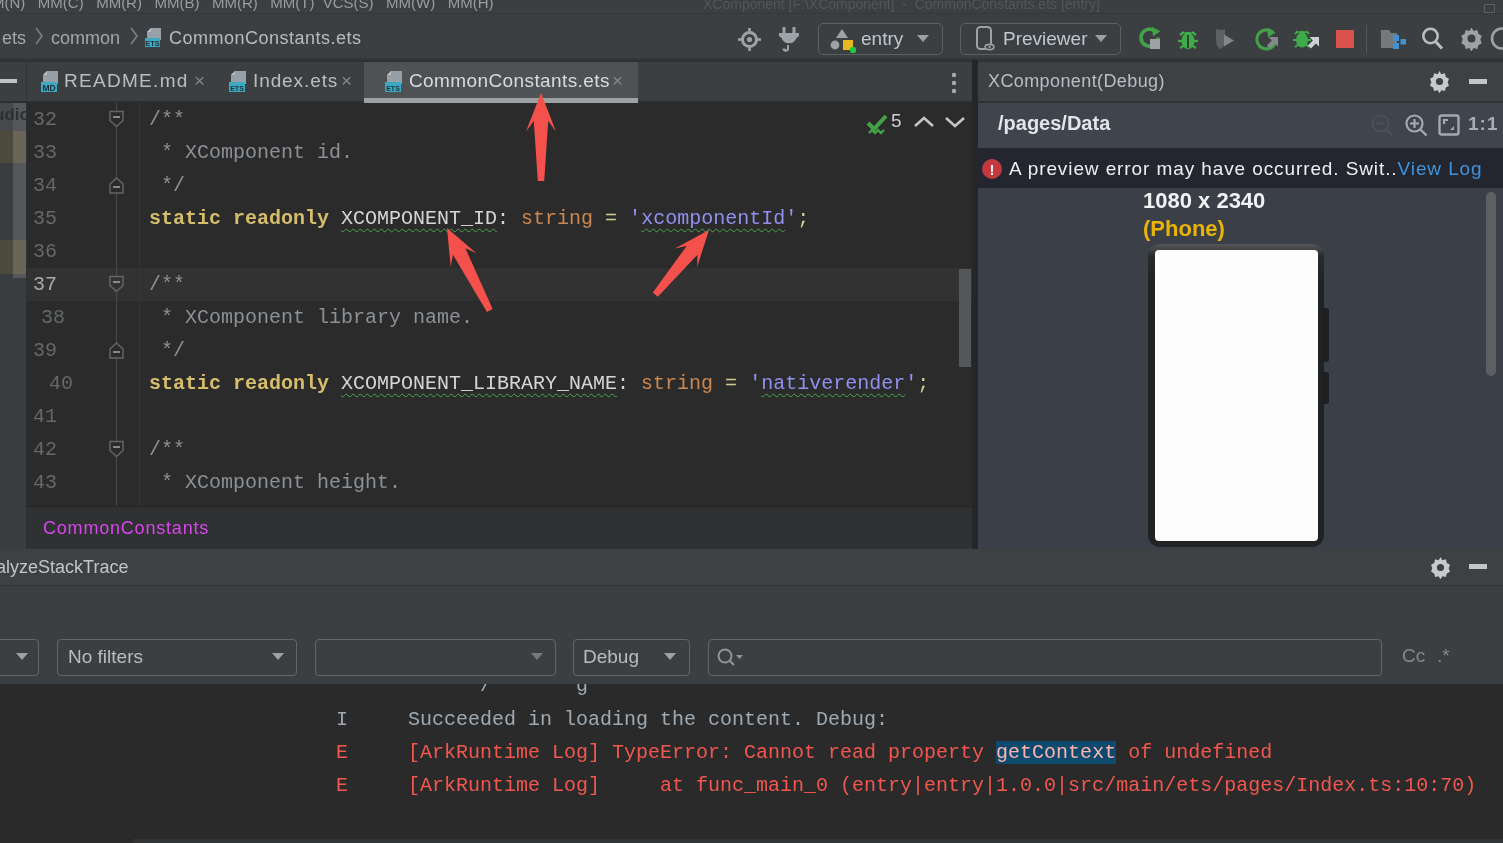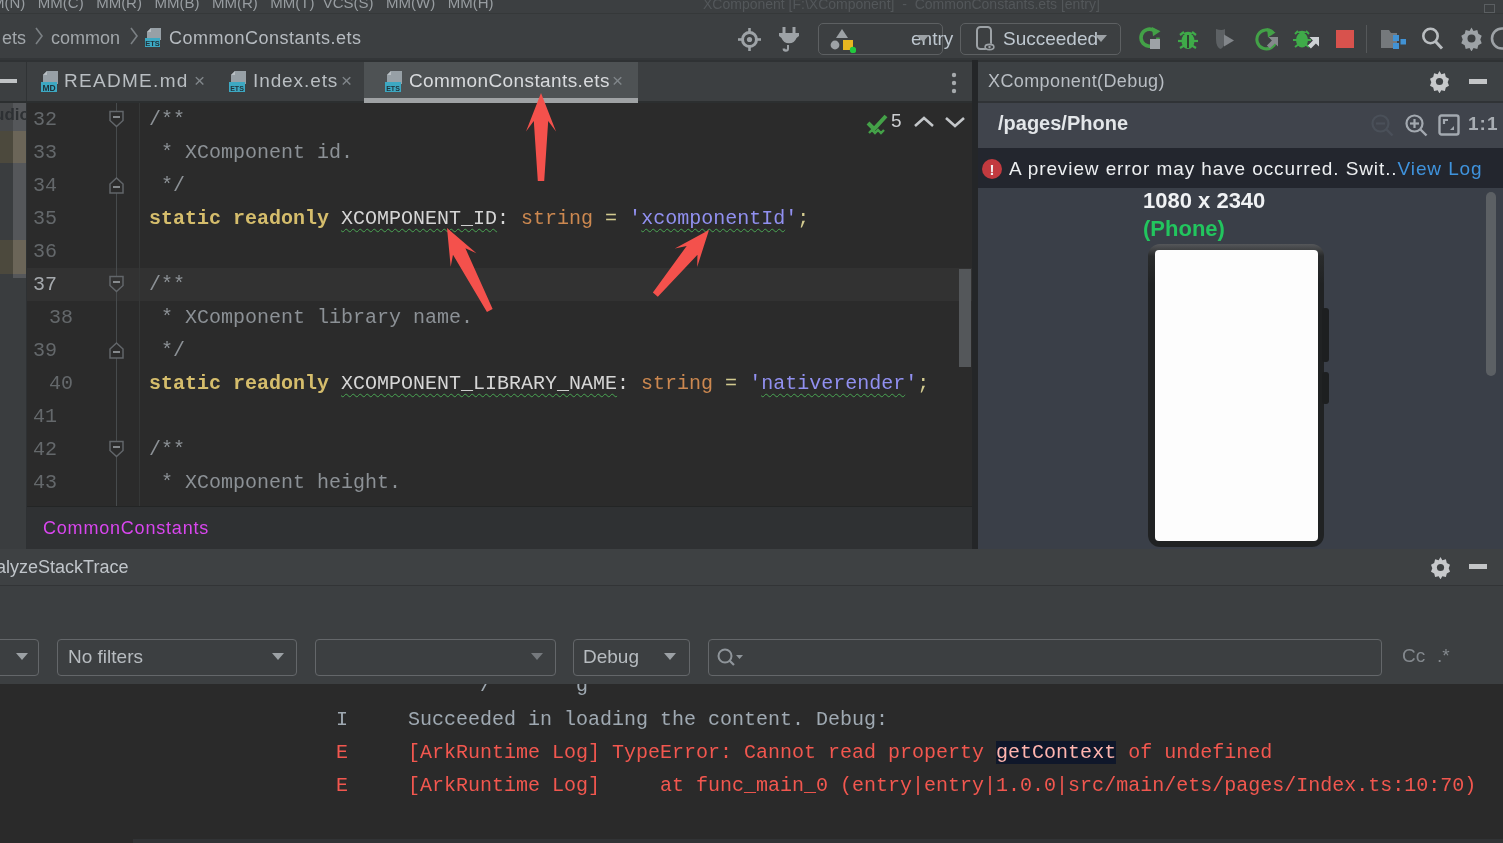--- a/index.html
+++ b/index.html
@@ -56,31 +56,31 @@
   <path d="M13 20 v3.5 a3.2 3.2 0 0 1 -6.4 0 h2.6 a0.9 0.9 0 0 0 1.8 0 v-3.5 z" fill="#9da2a6"></path>
 </svg>
 
 <div class="a" style="left:818px;top:23px;width:125px;height:32px;border:1px solid #5d6062;border-radius:5px"></div>
 <svg class="a" style="left:828px;top:26px" width="28" height="27" viewBox="0 0 28 27">
   <path d="M14 3 l6 9 h-12 z" fill="#9da2a6"></path>
   <circle cx="7" cy="19" r="4.4" fill="#9da2a6"></circle>
   <rect x="15" y="14" width="10" height="10" fill="#e8b721"></rect>
   <circle cx="25" cy="24" r="3.2" fill="#22c93e"></circle>
 </svg>
-<div class="a" style="left:911px;top:28px;font-size:19px;color:#bdc6ce">entry</div>
+<div class="a" style="left:861px;top:28px;font-size:19px;color:#bdc6ce">entry</div>
 <div class="a tri" style="left:917px;top:35px"></div>
 
 <div class="a" style="left:960px;top:23px;width:161px;height:32px;border:1px solid #5d6062;border-radius:5px"></div>
 <svg class="a" style="left:975px;top:26px" width="22" height="26" viewBox="0 0 22 26">
   <rect x="2" y="1" width="14" height="22" rx="3.5" fill="none" stroke="#9da2a6" stroke-width="2"></rect>
   <ellipse cx="14.5" cy="21" rx="5" ry="3.4" fill="#3c3f41"></ellipse>
   <ellipse cx="14.5" cy="21" rx="4.4" ry="2.6" fill="none" stroke="#9da2a6" stroke-width="1.6"></ellipse>
   <circle cx="14.5" cy="21" r="1.2" fill="#9da2a6"></circle>
 </svg>
-<div class="a" style="left:1003px;top:28px;font-size:19px;color:#bfc8d0">Succeeded</div>
+<div class="a" style="left:1003px;top:28px;font-size:19px;color:#bfc8d0">Previewer</div>
 <div class="a tri" style="left:1095px;top:35px"></div>
 
 <svg class="a" style="left:1138px;top:26px" width="24" height="25" viewBox="0 0 24 25">
   <path d="M16 4.5 a8.5 8.5 0 1 0 4 7" fill="none" stroke="#43a147" stroke-width="3.6"></path>
   <path d="M14 1 l8.5 4.3 -7.5 5 z" fill="#43a147"></path>
   <rect x="12" y="13" width="10" height="10" fill="#9da2a6"></rect>
 </svg>
 <svg class="a" style="left:1177px;top:26px" width="22" height="26" viewBox="0 0 22 26">
   <ellipse cx="11" cy="15" rx="6.5" ry="8" fill="#3fab49"></ellipse>
   <path d="M6 8 a6 5 0 0 1 10 0 z" fill="#3fab49"></path>
@@ -180,21 +180,21 @@
 
   <div class="a" style="left:89px;top:0;width:1px;height:403px;background:#474b4d"></div>
   <div class="a" style="left:112px;top:0;width:1px;height:403px;background:#353737"></div>
 
   <div class="a num" style="left:0;top:0">32</div>
   <div class="a num" style="left:0;top:33px">33</div>
   <div class="a num" style="left:0;top:66px">34</div>
   <div class="a num" style="left:0;top:99px">35</div>
   <div class="a num" style="left:0;top:132px">36</div>
   <div class="a num" style="left:0;top:165px;color:#a5a9ad">37</div>
-  <div class="a num" style="left:16px;top:198px">38</div>
+  <div class="a num" style="left:8px;top:198px">38</div>
   <div class="a num" style="left:0;top:231px">39</div>
   <div class="a num" style="left:16px;top:264px">40</div>
   <div class="a num" style="left:0;top:297px">41</div>
   <div class="a num" style="left:0;top:330px">42</div>
   <div class="a num" style="left:0;top:363px">43</div>
 
   <svg class="a" style="left:81px;top:7px" width="17" height="21" viewBox="0 0 17 21">
       <path d="M2 1.5 h13 v9 l-6.5 6 l-6.5 -6 z" fill="#2b2b2b" stroke="#62666a" stroke-width="1.5"></path>
       <line x1="5" y1="7" x2="12" y2="7" stroke="#9da2a6" stroke-width="1.6"></line>
     </svg>
@@ -263,21 +263,21 @@
 <div class="a" style="left:978px;top:60px;width:525px;height:2px;background:#2f3234"></div>
 <div class="a" style="left:978px;top:101px;width:525px;height:2px;background:#303336"></div>
 <div class="a" style="left:988px;top:71px;font-size:18px;letter-spacing:0.4px;color:#b9bec4">XComponent(Debug)</div>
 <svg class="a" style="left:1428px;top:70px" width="23" height="23" viewBox="0 0 23 23">
   <path d="M11.5 1 l1.8 3.2 3.6 -0.9 0.9 3.6 3.2 1.8 -1.3 3.5 1.3 3.5 -3.2 1.8 -0.9 3.6 -3.6 -0.9 -1.8 3.2 -1.8 -3.2 -3.6 0.9 -0.9 -3.6 -3.2 -1.8 1.3 -3.5 -1.3 -3.5 3.2 -1.8 0.9 -3.6 3.6 0.9 z" fill="#c7c9cb"></path>
   <circle cx="11.5" cy="11.5" r="3.6" fill="#3d4144"></circle>
 </svg>
 <div class="a" style="left:1469px;top:79px;width:18px;height:5px;background:#c3c5c7"></div>
 
 <div class="a" style="left:978px;top:103px;width:525px;height:45px;background:#40444c"></div>
-<div class="a" style="left:998px;top:112px;font-size:20px;font-weight:bold;color:#e3e6e9">/pages/Phone</div>
+<div class="a" style="left:998px;top:112px;font-size:20px;font-weight:bold;color:#e3e6e9">/pages/Data</div>
 <svg class="a" style="left:1370px;top:113px" width="25" height="25" viewBox="0 0 25 25">
   <circle cx="10.5" cy="10.5" r="8" fill="none" stroke="#4a5059" stroke-width="2.2"></circle>
   <line x1="6" y1="10.5" x2="15" y2="10.5" stroke="#4a5059" stroke-width="2.2"></line>
   <line x1="16.5" y1="16.5" x2="22.5" y2="22.5" stroke="#4a5059" stroke-width="2.4"></line>
 </svg>
 <svg class="a" style="left:1404px;top:113px" width="25" height="25" viewBox="0 0 25 25">
   <circle cx="10.5" cy="10.5" r="8" fill="none" stroke="#a3a9b0" stroke-width="2.2"></circle>
   <line x1="6" y1="10.5" x2="15" y2="10.5" stroke="#a3a9b0" stroke-width="2.2"></line>
   <line x1="10.5" y1="6" x2="10.5" y2="15" stroke="#a3a9b0" stroke-width="2.2"></line>
   <line x1="16.5" y1="16.5" x2="22.5" y2="22.5" stroke="#a3a9b0" stroke-width="2.4"></line>
@@ -288,21 +288,21 @@
   <path d="M16 12 v4 h-4 l4 -4 z" fill="#a3a9b0"></path>
 </svg>
 <div class="a" style="left:1468px;top:113px;font-size:19px;font-weight:bold;color:#a8adb3;letter-spacing:1px">1:1</div>
 
 <div class="a" style="left:978px;top:148px;width:525px;height:40px;background:#23262e"></div>
 <div class="a" style="left:982px;top:159px;width:20px;height:20px;border-radius:50%;background:#c23a3f"></div>
 <div class="a" style="left:989.5px;top:161px;font-size:15px;font-weight:bold;color:#f0f0f0">!</div>
 <div class="a" style="left:1009px;top:158px;font-size:19px;letter-spacing:0.9px;color:#edeff1;white-space:pre">A preview error may have occurred. Swit..<span style="color:#3f93dd">View Log</span></div>
 
 <div class="a" style="left:1143px;top:188px;font-size:22px;font-weight:bold;color:#f0f2f4">1080 x 2340</div>
-<div class="a" style="left:1143px;top:216px;font-size:22px;font-weight:bold;color:#22c55e">(Phone)</div>
+<div class="a" style="left:1143px;top:216px;font-size:22px;font-weight:bold;color:#eab308">(Phone)</div>
 
 <div class="a" style="left:1148px;top:244px;width:176px;height:303px;background:linear-gradient(180deg,#55575a 0,#292b2c 12px,#202223 40px,#202223 100%);border-radius:12px"></div>
 <div class="a" style="left:1155px;top:250px;width:163px;height:291px;background:#fdfdfd;border-radius:4px"></div>
 <div class="a" style="left:1322px;top:308px;width:7px;height:54px;background:#1d1f20;border-radius:3px"></div>
 <div class="a" style="left:1322px;top:372px;width:7px;height:32px;background:#1d1f20;border-radius:3px"></div>
 
 <div class="a" style="left:1486px;top:192px;width:10px;height:184px;background:#5c6064;border-radius:5px"></div>
 
 <div class="a" style="left:0;top:549px;width:1503px;height:294px;background:#3c3f41"></div>
 <div class="a" style="left:0;top:549px;width:1503px;height:36px;background:#3e4143"></div>
@@ -329,21 +329,21 @@
   <circle cx="10" cy="10" r="6.5" fill="none" stroke="#8f959a" stroke-width="2"></circle>
   <line x1="14.5" y1="14.5" x2="19" y2="19" stroke="#8f959a" stroke-width="2.2"></line>
   <path d="M21 9 l3.5 4 3.5 -4 z" fill="#8f959a"></path>
 </svg>
 <div class="a" style="left:1402px;top:645px;font-size:19px;color:#83888d">Cc</div>
 <div class="a" style="left:1437px;top:645px;font-size:19px;color:#83888d">.*</div>
 
 <div class="a" style="left:0;top:684px;width:1503px;height:159px;background:#2a2a2a;overflow:hidden">
   <div class="a m" style="left:336px;top:-15px;color:#9fa9b2">            /       g</div>
   <div class="a m" style="left:336px;top:19px;color:#9fa9b2">I     Succeeded in loading the content. Debug:</div>
-  <div class="a m" style="left:336px;top:52px;color:#f2574f">E     [ArkRuntime Log] TypeError: Cannot read property <span style="background:#0f172a;color:#ffb5af">getContext</span> of undefined</div>
+  <div class="a m" style="left:336px;top:52px;color:#f2574f">E     [ArkRuntime Log] TypeError: Cannot read property <span style="background:#0c4a6e;color:#ffb5af">getContext</span> of undefined</div>
   <div class="a m" style="left:336px;top:85px;color:#f2574f">E     [ArkRuntime Log]     at func_main_0 (entry|entry|1.0.0|src/main/ets/pages/Index.ts:10:70)</div>
   <div class="a" style="left:133px;top:155px;width:1370px;height:4px;background:#313335"></div>
 </div>
 
 <svg class="a" style="left:0;top:0;pointer-events:none" width="1503" height="843" viewBox="0 0 1503 843">
   <g fill="#f4514c">
     <g transform="translate(541,93)">
         <path d="M0 0 L15 38.5 L7.2 28 L3.2 88 L-3.2 88 L-7.2 28 L-15 38.5 Z"></path>
       </g>
     <g transform="translate(447,228) rotate(-27.4)">

